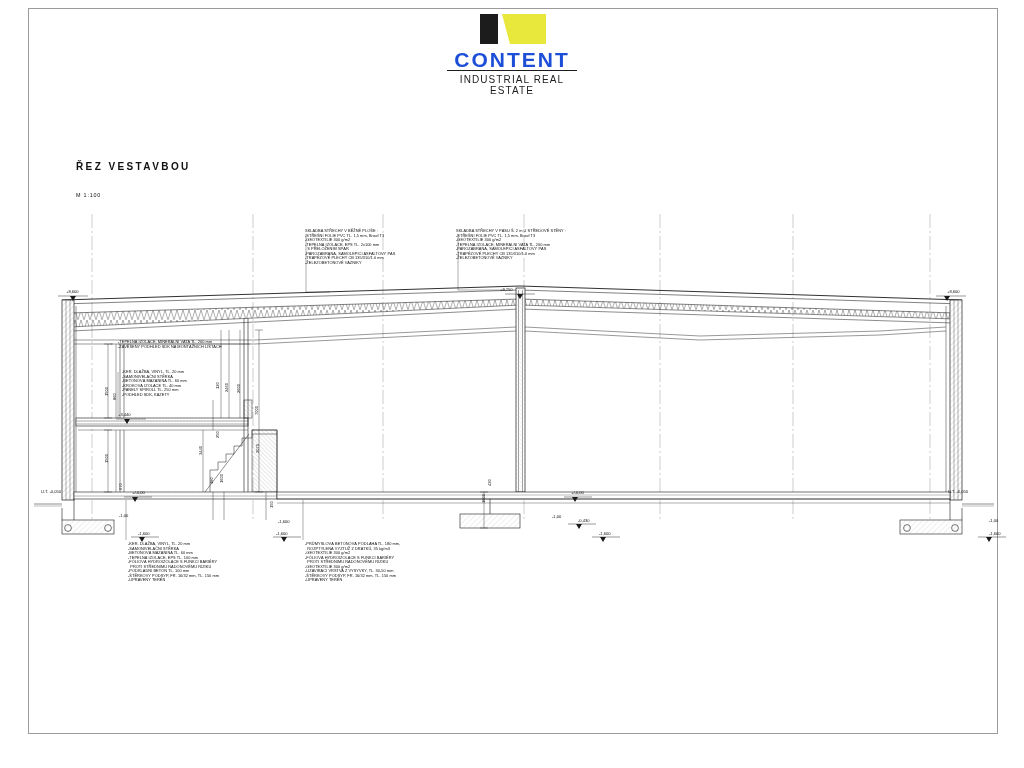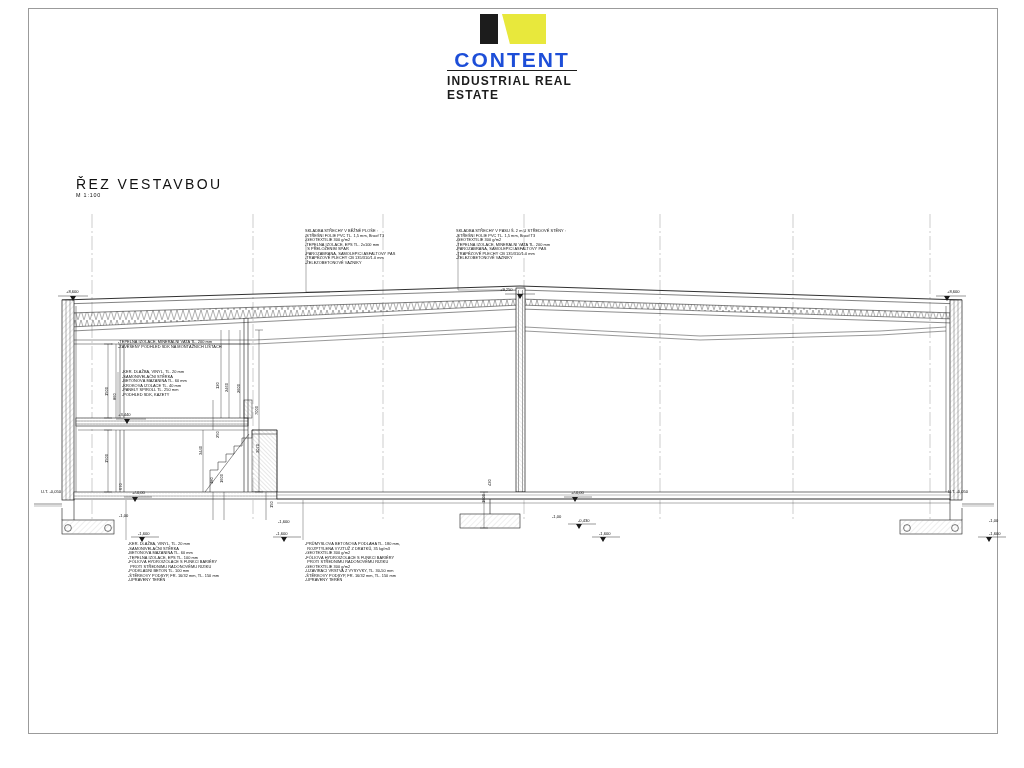--- a/index.html
+++ b/index.html
@@ -7,30 +7,30 @@
        font-family:"Liberation Sans",sans-serif;color:#1a1a1a;}
 
   
   #logo{position:absolute;left:447px;top:14px;width:130px;height:76px;}
   #logo .mark{position:absolute;left:33px;top:0;width:66px;height:30px;}
   #logo .mark .blk{position:absolute;left:0;top:0;width:18px;height:30px;background:#1c1c1c;}
   #logo .mark .ylw{position:absolute;left:22px;top:0;width:44px;height:30px;background:#e8e83c;
                    clip-path:polygon(0 0,100% 0,100% 100%,18% 100%);}
   #logo .word{position:absolute;left:0;top:34px;width:130px;text-align:center;
               font-size:21px;letter-spacing:2.0px;font-weight:700;color:#1d4ed8;}
-  #logo .sub{position:absolute;left:0;top:60px;width:130px;
-             font-size:12px;letter-spacing:1.1px;color:#1c1c1c;font-weight:bold;}
+  #logo .sub{position:absolute;left:0;top:60px;width:130px;text-align:center;
+             font-size:10px;letter-spacing:1.1px;color:#1c1c1c;}
   #logo .rule{position:absolute;left:0;top:56px;width:130px;height:1px;background:#1c1c1c;}
 
   
   #frame{position:absolute;left:28px;top:8px;width:968px;height:724px;
          border:1px solid #9b9b9b;}
 
   
-  #title{position:absolute;left:76px;top:176px;font-size:14px;letter-spacing:2.4px;color:#111;}
+  #title{position:absolute;left:76px;top:161px;font-size:10px;letter-spacing:2.4px;color:#111;font-weight:bold;}
   #scale{position:absolute;left:76px;top:192px;font-size:5.4px;letter-spacing:.8px;color:#111;}
 
   
   #dwg{position:absolute;left:0;top:0;width:1024px;height:768px;}
   svg{display:block;}
 
   
   .note{position:absolute;font-size:3.9px;line-height:4.55px;color:#111;white-space:pre;
         letter-spacing:.05px;}
   .lvl{position:absolute;font-size:4.1px;color:#111;white-space:pre;}

